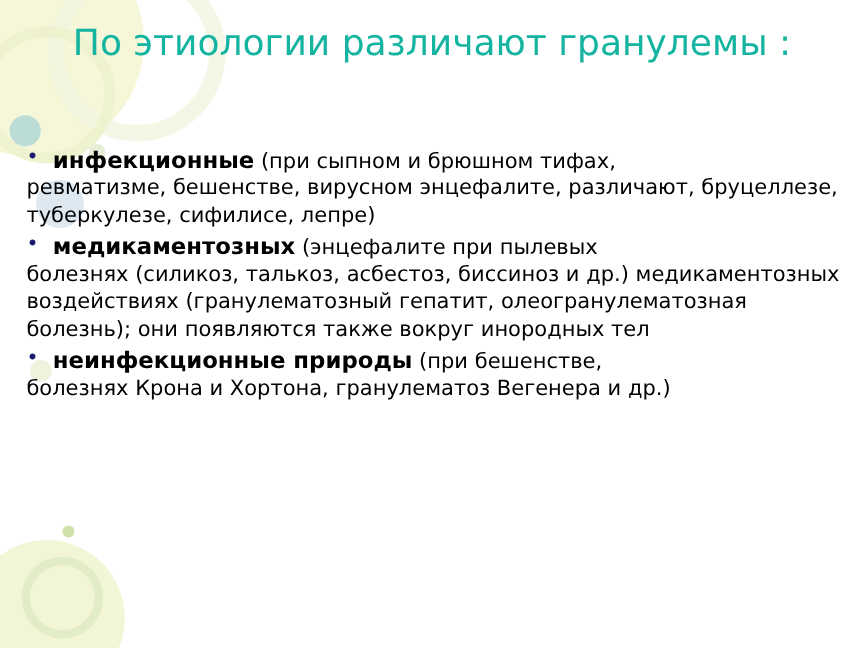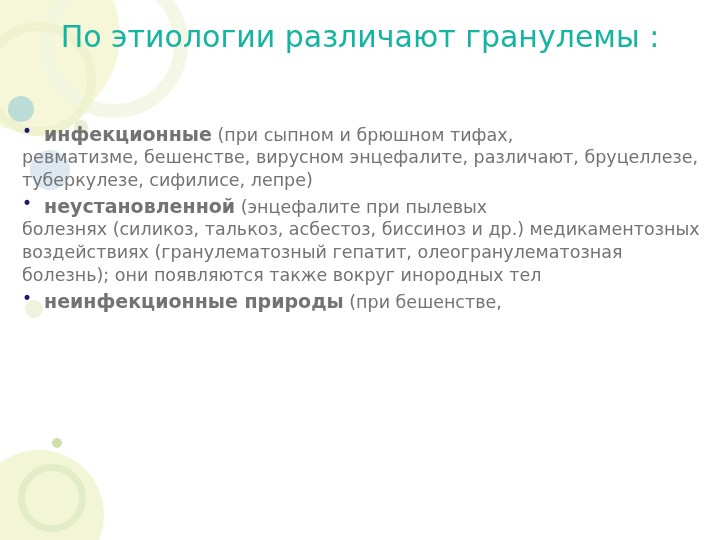--- a/index.html
+++ b/index.html
@@ -91,21 +91,21 @@
     color: #14b4a0;
     font-size: 30px;
     line-height: 1.28;
     font-family: "DejaVu Sans", sans-serif;
   }
   .content {
     position: absolute;
     left: 8px;
     top: 122px;
     width: 704px;
-    color: #737373;
+    color: #000000;
   }
   ul.bullets {
     list-style: none;
     margin: 0;
     padding: 0;
   }
   ul.bullets > li {
     position: relative;
     padding-left: 36px;
     margin-bottom: 2px;
@@ -153,22 +153,23 @@
 
   <div class="title">По этиологии различают гранулемы :</div>
 
   <div class="content">
     <ul class="bullets">
       <li>
         <span class="lead">инфекционные</span><span class="rest"> (при сыпном и брюшном тифах,</span>
         <span class="tail">ревматизме, бешенстве, вирусном энцефалите, различают, бруцеллезе, туберкулезе, сифилисе, лепре)</span>
       </li>
       <li>
-        <span class="lead">неустановленной</span><span class="rest"> (энцефалите при пылевых</span>
+        <span class="lead">медикаментозных</span><span class="rest"> (энцефалите при пылевых</span>
         <span class="tail">болезнях (силикоз, талькоз, асбестоз, биссиноз и др.) медикаментозных воздействиях (гранулематозный гепатит, олеогранулематозная болезнь); они появляются также вокруг инородных тел</span>
       </li>
       <li>
         <span class="lead">неинфекционные природы</span><span class="rest"> (при бешенстве,</span>
+        <span class="tail">болезнях Крона и Хортона, гранулематоз Вегенера и др.)</span>
       </li>
     </ul>
   </div>
 
 </div>
 
 </body></html>

